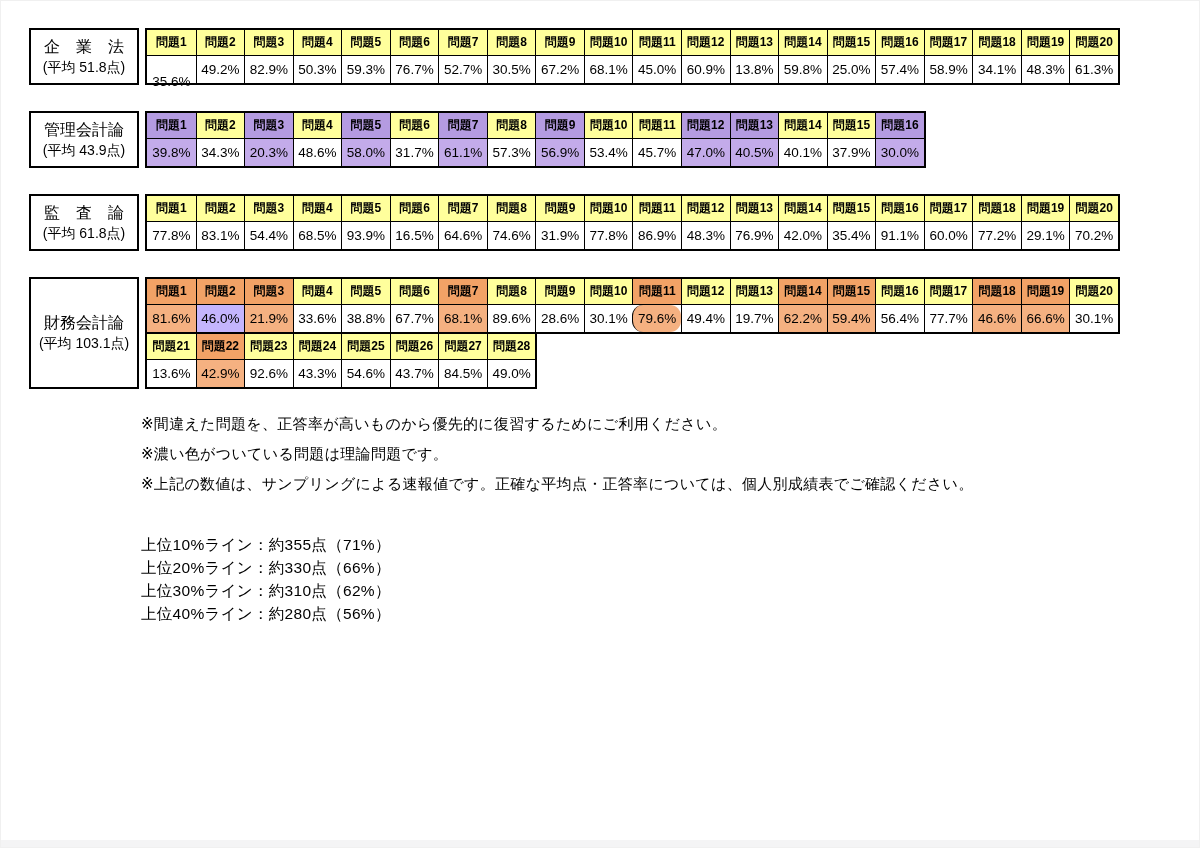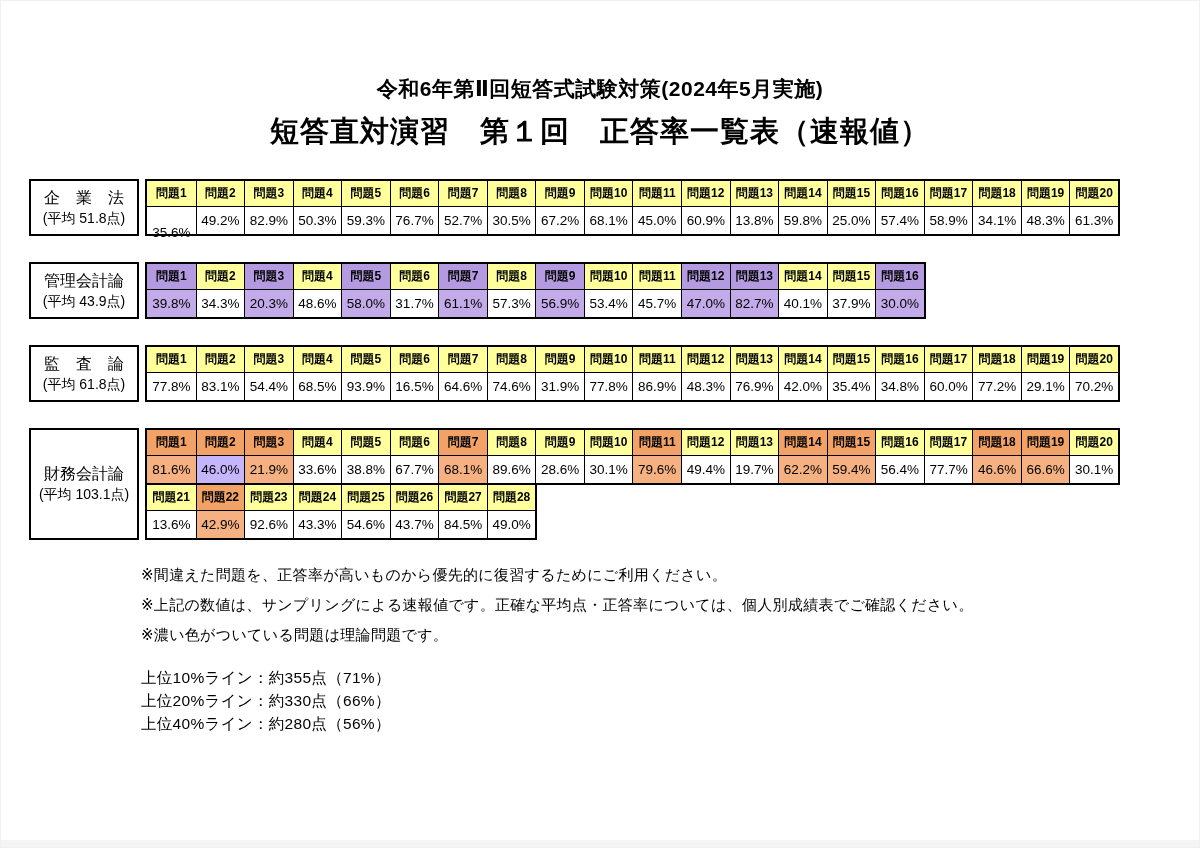--- a/index.html
+++ b/index.html
@@ -47,31 +47,27 @@
   }
   .vcell{
     font-size:13.5px;
     display:flex;align-items:center;justify-content:center;
     border-left:1px solid #000;
     white-space:nowrap;
   }
   .hcell.first,.vcell.first{border-left:none;}
   #notes{margin:24px 0 0 140px;}
   .note{font-size:15px;line-height:18px;margin-bottom:12px;letter-spacing:.3px;}
-  #ranking{margin:22px 0 0 140px;}
+  #ranking{margin:40px 0 0 140px;}
   .ranking-line{font-size:15.5px;line-height:23px;letter-spacing:.3px;}
 </style>
 </head>
 <body>
 
 <div class="page">
-  <div class="titles">
-    <div class="title1">令和6年第Ⅱ回短答式試験対策(2024年5月実施)</div>
-    <div class="title2">短答直対演習　第１回　正答率一覧表（速報値）</div>
-  </div>
 
   <div id="tables">
       <div class="table-block">
         <div class="label-box">
           <div class="subject-name">企　業　法</div>
           <div class="subject-avg">(平均 51.8点)</div>
         </div>
         <div class="grid-wrap">
           <div class="band" style="grid-template-columns: repeat(20, 48.55px);">
             <div class="hcell first" style="background: rgb(255, 255, 156);">問題1</div>
@@ -145,21 +141,21 @@
             <div class="vcell" style="background: rgb(195, 171, 234);">20.3%</div>
             <div class="vcell" style="background: rgb(255, 255, 255); text-align: right;">48.6%</div>
             <div class="vcell" style="background: rgb(195, 171, 234);">58.0%</div>
             <div class="vcell" style="background: rgb(255, 255, 255);">31.7%</div>
             <div class="vcell" style="background: rgb(195, 171, 234);">61.1%</div>
             <div class="vcell" style="background: rgb(255, 255, 255);">57.3%</div>
             <div class="vcell" style="background: rgb(195, 171, 234);">56.9%</div>
             <div class="vcell" style="background: rgb(255, 255, 255);">53.4%</div>
             <div class="vcell" style="background: rgb(255, 255, 255);">45.7%</div>
             <div class="vcell" style="background: rgb(195, 171, 234);">47.0%</div>
-            <div class="vcell" style="background: rgb(195, 171, 234);">82.7%</div>
+            <div class="vcell" style="background: rgb(195, 171, 234);">40.5%</div>
             <div class="vcell" style="background: rgb(255, 255, 255);">40.1%</div>
             <div class="vcell" style="background: rgb(255, 255, 255);">37.9%</div>
             <div class="vcell" style="background: rgb(195, 171, 234);">30.0%</div>
           </div>
         </div>
       </div>
       <div class="table-block">
         <div class="label-box">
           <div class="subject-name">監　査　論</div>
           <div class="subject-avg">(平均 61.8点)</div>
@@ -194,21 +190,21 @@
             <div class="vcell" style="background: rgb(255, 255, 255);">16.5%</div>
             <div class="vcell" style="background: rgb(255, 255, 255);">64.6%</div>
             <div class="vcell" style="background: rgb(255, 255, 255);">74.6%</div>
             <div class="vcell" style="background: rgb(255, 255, 255);">31.9%</div>
             <div class="vcell" style="background: rgb(255, 255, 255);">77.8%</div>
             <div class="vcell" style="background: rgb(255, 255, 255);">86.9%</div>
             <div class="vcell" style="background: rgb(255, 255, 255);">48.3%</div>
             <div class="vcell" style="background: rgb(255, 255, 255);">76.9%</div>
             <div class="vcell" style="background: rgb(255, 255, 255);">42.0%</div>
             <div class="vcell" style="background: rgb(255, 255, 255);">35.4%</div>
-            <div class="vcell" style="background: rgb(255, 255, 255);">34.8%</div>
+            <div class="vcell" style="background: rgb(255, 255, 255);">91.1%</div>
             <div class="vcell" style="background: rgb(255, 255, 255);">60.0%</div>
             <div class="vcell" style="background: rgb(255, 255, 255);">77.2%</div>
             <div class="vcell" style="background: rgb(255, 255, 255);">29.1%</div>
             <div class="vcell" style="background: rgb(255, 255, 255);">70.2%</div>
           </div>
         </div>
       </div>
       <div class="table-block">
         <div class="label-box">
           <div class="subject-name">財務会計論</div>
@@ -239,21 +235,21 @@
             <div class="vcell first" style="background: rgb(245, 177, 129);">81.6%</div>
             <div class="vcell" style="background: #c4b5fd;">46.0%</div>
             <div class="vcell" style="background: rgb(245, 177, 129);">21.9%</div>
             <div class="vcell" style="background: rgb(255, 255, 255);">33.6%</div>
             <div class="vcell" style="background: rgb(255, 255, 255);">38.8%</div>
             <div class="vcell" style="background: rgb(255, 255, 255);">67.7%</div>
             <div class="vcell" style="background: rgb(245, 177, 129);">68.1%</div>
             <div class="vcell" style="background: rgb(255, 255, 255);">89.6%</div>
             <div class="vcell" style="background: rgb(255, 255, 255);">28.6%</div>
             <div class="vcell" style="background: rgb(255, 255, 255);">30.1%</div>
-            <div class="vcell" style="background: rgb(245, 177, 129);">79.6%</div>
+            <div class="vcell" style="background: rgb(245, 177, 129); border-radius: 11px;">79.6%</div>
             <div class="vcell" style="background: rgb(255, 255, 255);">49.4%</div>
             <div class="vcell" style="background: rgb(255, 255, 255);">19.7%</div>
             <div class="vcell" style="background: rgb(245, 177, 129);">62.2%</div>
             <div class="vcell" style="background: rgb(245, 177, 129);">59.4%</div>
             <div class="vcell" style="background: rgb(255, 255, 255);">56.4%</div>
             <div class="vcell" style="background: rgb(255, 255, 255);">77.7%</div>
             <div class="vcell" style="background: rgb(245, 177, 129);">46.6%</div>
             <div class="vcell" style="background: rgb(245, 177, 129);">66.6%</div>
             <div class="vcell" style="background: rgb(255, 255, 255);">30.1%</div>
           </div>
@@ -274,22 +270,23 @@
             <div class="vcell" style="background: rgb(255, 255, 255);">43.7%</div>
             <div class="vcell" style="background: rgb(255, 255, 255);">84.5%</div>
             <div class="vcell" style="background: rgb(255, 255, 255);">49.0%</div>
           </div>
         </div>
       </div>
     </div>
 
   <div id="notes">
       <div class="note">※間違えた問題を、正答率が高いものから優先的に復習するためにご利用ください。</div>
+      <div class="note">※濃い色がついている問題は理論問題です。</div>
       <div class="note">※上記の数値は、サンプリングによる速報値です。正確な平均点・正答率については、個人別成績表でご確認ください。</div>
-      <div class="note">※濃い色がついている問題は理論問題です。</div>
     </div>
 
   <div id="ranking">
       <div class="ranking-line">上位10%ライン：約355点（71%）</div>
       <div class="ranking-line">上位20%ライン：約330点（66%）</div>
+      <div class="ranking-line">上位30%ライン：約310点（62%）</div>
       <div class="ranking-line">上位40%ライン：約280点（56%）</div>
     </div>
 </div>
 
 </body></html>

